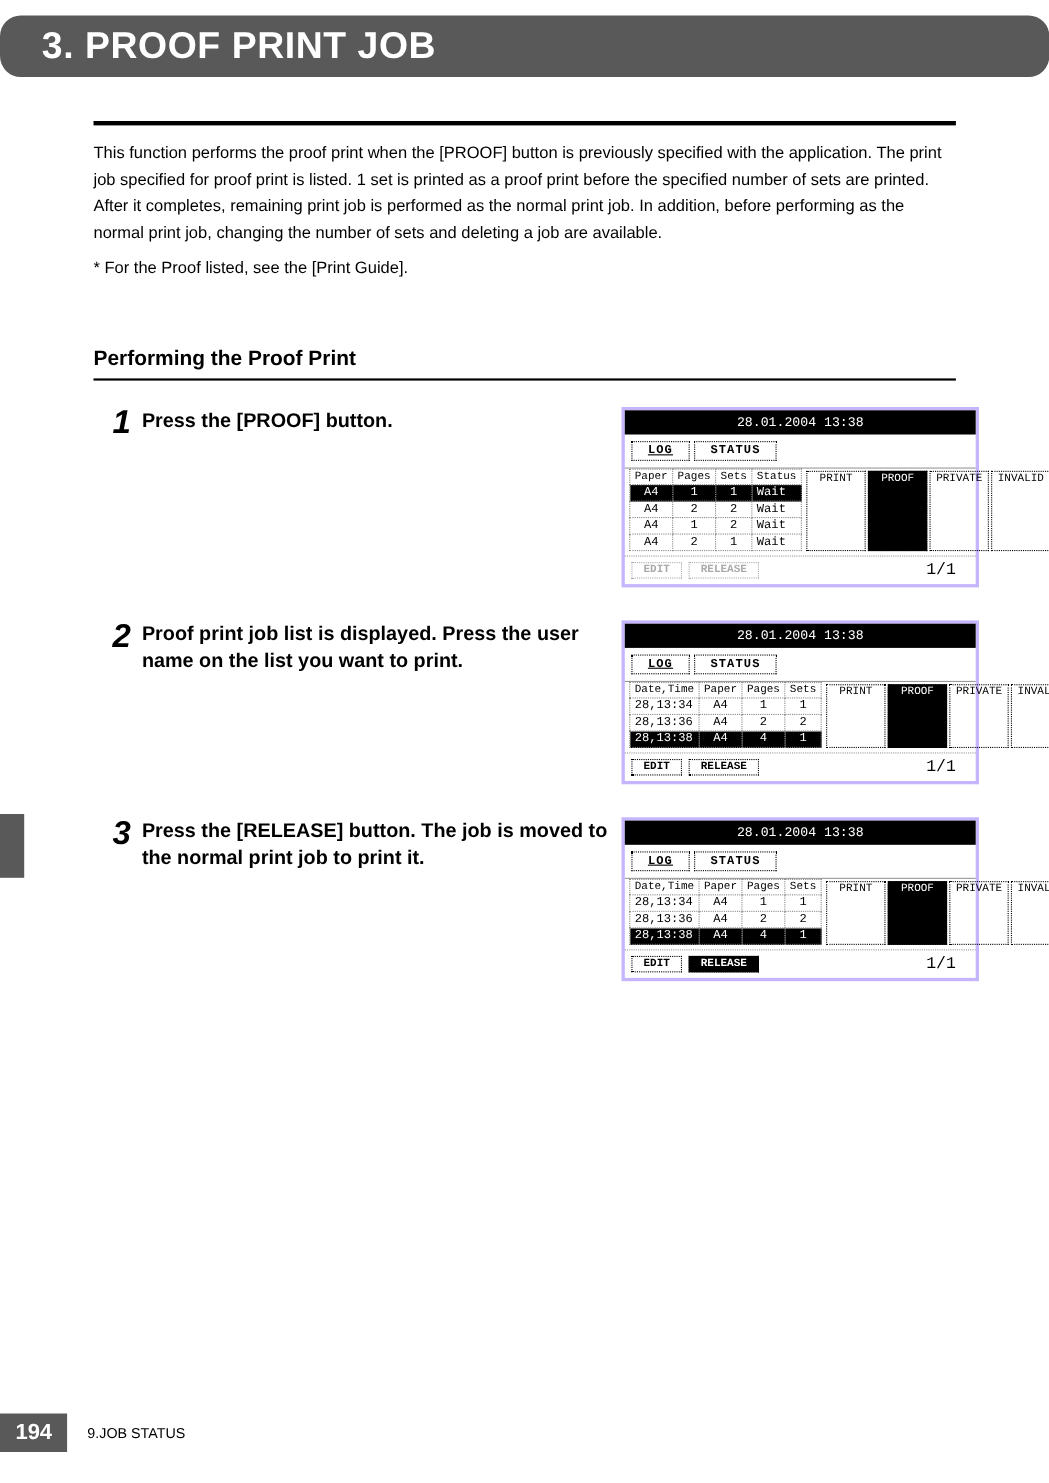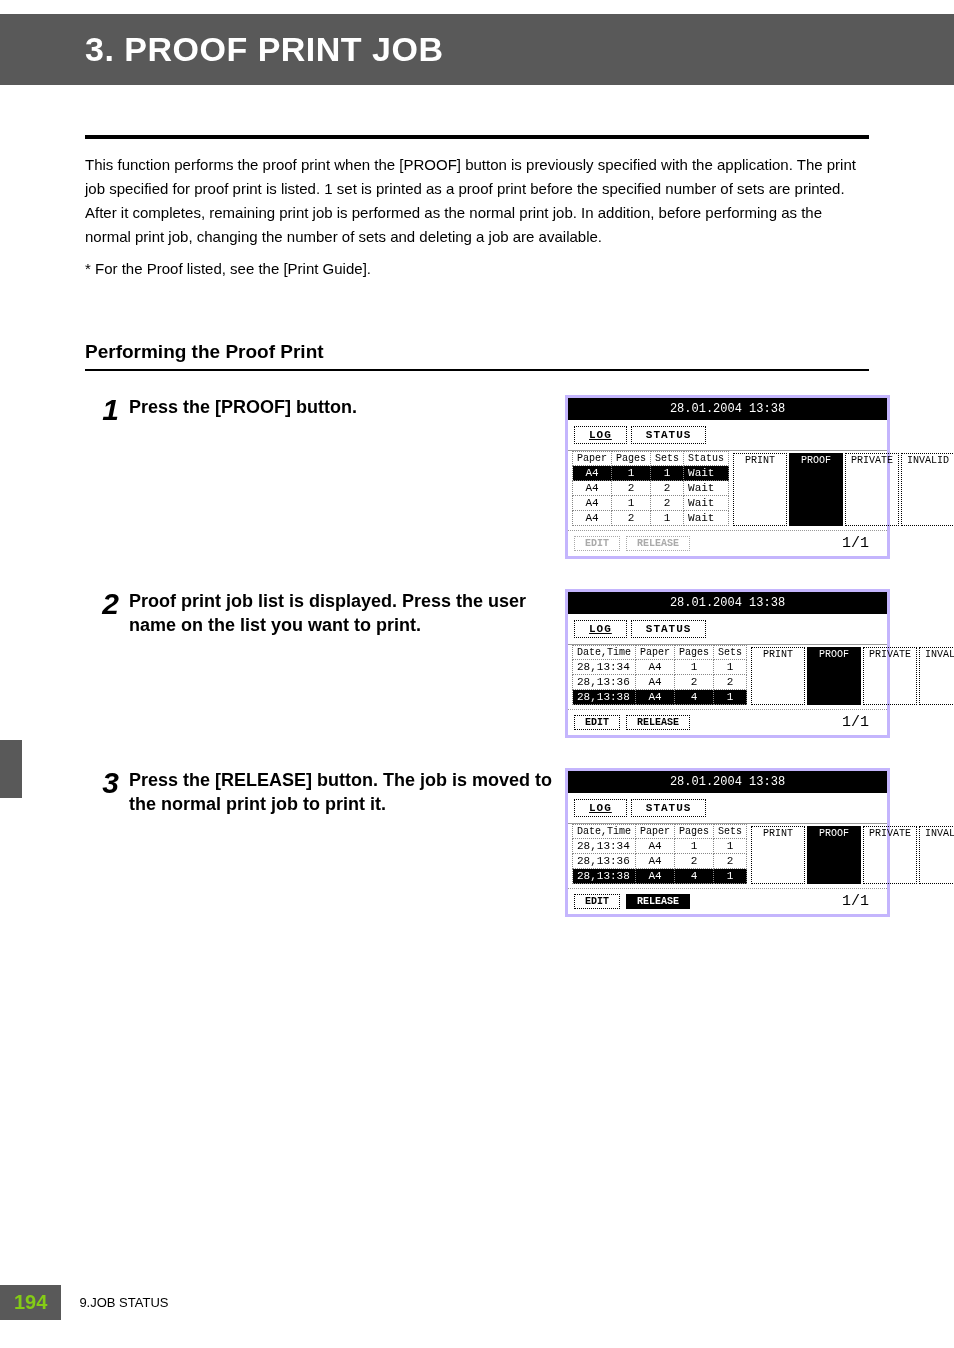--- a/index.html
+++ b/index.html
@@ -6,33 +6,34 @@
   body {
     font-family: Arial, Helvetica, sans-serif;
     background: #fff;
     width: 954px;
     height: 1348px;
     position: relative;
   }
   .header-bar {
     background: #595959;
     color: #fff;
-    height: 71px;
+    height: 56px;
     display: flex;
     align-items: center;
-    padding-left: 85px;
+    padding-left: 38px;
     margin-top: 14px;
+    border-radius: 19px;
   }
   .header-bar h1 {
     font-size: 34px;
     font-weight: bold;
     letter-spacing: 0.5px;
   }
   .content {
-    padding: 50px 85px 0 85px;
+    padding: 40px 85px 0 85px;
   }
   .hr-thick {
     border: none;
     border-top: 4px solid #000;
     margin-bottom: 14px;
   }
   .intro p { font-size: 15px; line-height: 1.6; }
   .footnote { font-size: 15px; margin-top: 8px; }
   .section-title {
     font-size: 19px;
@@ -161,21 +162,21 @@
   
   .footer {
     position:absolute;
     bottom:28px;
     left:0;
     display:flex;
     align-items:center;
   }
   .page-num {
     background:#595959;
-    color:#84cc16;
+    color:#ffffff;
     font-size:20px;
     font-weight:bold;
     padding:6px 14px;
   }
   .chapter-ref {
     font-size:13px;
     margin-left:18px;
   }
   .side-tab {
     position:absolute;

